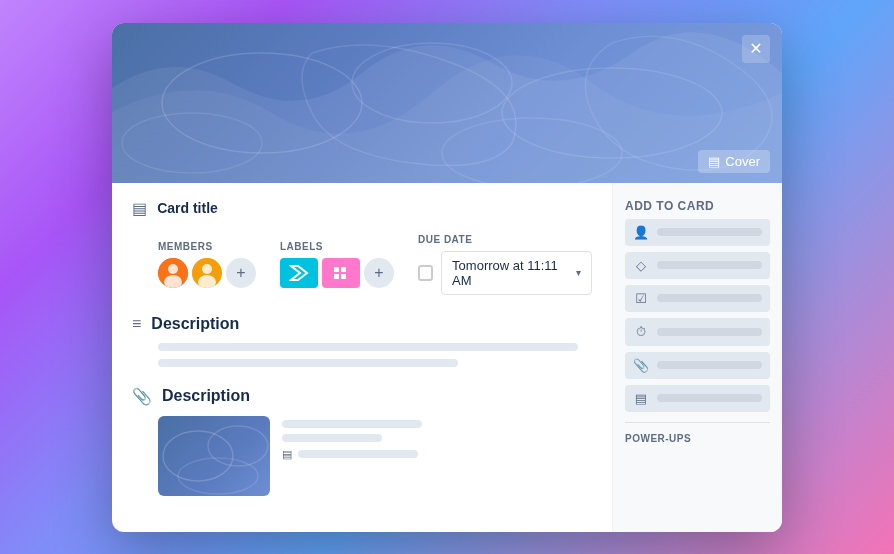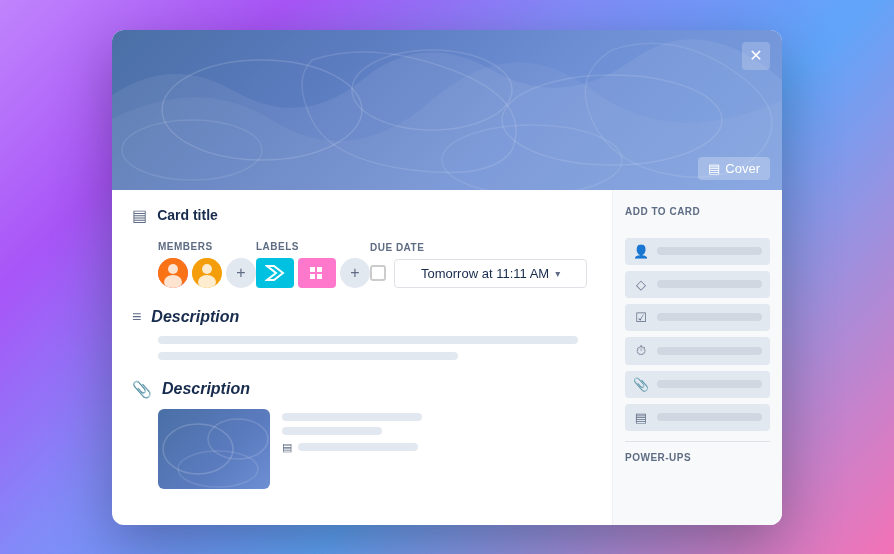--- a/index.html
+++ b/index.html
@@ -86,21 +86,22 @@
       color: #5e6c84;
       font-size: 16px;
     }
     .card-title-text {
       font-size: 14px;
       font-weight: 700;
       color: #172b4d;
     }
     .meta-row {
       display: flex;
-      align-items: flex-end;
+      align-items: center;
+      gap: 24px;
       margin-bottom: 20px;
       margin-left: 26px;
     }
     .meta-group {
       display: flex;
       flex-direction: column;
       gap: 6px;
     }
     .meta-label {
       font-size: 10px;
@@ -167,21 +168,21 @@
       width: 16px;
       height: 16px;
       border: 2px solid #ccc;
       border-radius: 3px;
       background: #fff;
     }
     .due-date-dropdown {
       display: flex;
       align-items: center;
       gap: 6px;
-      padding: 6px 26px;
+      padding: 6px 10px;
       border: 1px solid #dfe1e6;
       border-radius: 4px;
       background: #fff;
       cursor: pointer;
       font-size: 13px;
       color: #172b4d;
     }
     .dropdown-arrow {
       color: #5e6c84;
       font-size: 10px;
@@ -196,21 +197,20 @@
       margin-bottom: 10px;
     }
     .section-icon {
       color: #5e6c84;
       font-size: 16px;
     }
     .section-title {
       font-size: 16px;
       font-weight: 700;
       color: #172b4d;
-      font-style: italic;
     }
     .skeleton-line {
       height: 8px;
       background: #e2e8f0;
       border-radius: 4px;
       margin-left: 26px;
       margin-bottom: 8px;
     }
     .skeleton-long { width: 420px; }
     .skeleton-medium { width: 300px; }
@@ -257,26 +257,26 @@
     
     .sidebar {
       width: 170px;
       padding: 16px 12px;
       border-left: 1px solid #f0f0f0;
       background: #f8f9fa;
       overflow-y: auto;
       flex-shrink: 0;
     }
     .sidebar-section-label {
-      font-size: 10px;
+      font-size: 12px;
       font-weight: 700;
       color: #5e6c84;
       text-transform: uppercase;
       letter-spacing: 0.5px;
-      margin-bottom: 21px;
+      margin-bottom: 6px;
     }
     .sidebar-btn {
       display: flex;
       align-items: center;
       gap: 8px;
       width: 100%;
       padding: 6px 8px;
       background: #e2e8f0;
       border: none;
       border-radius: 4px;

